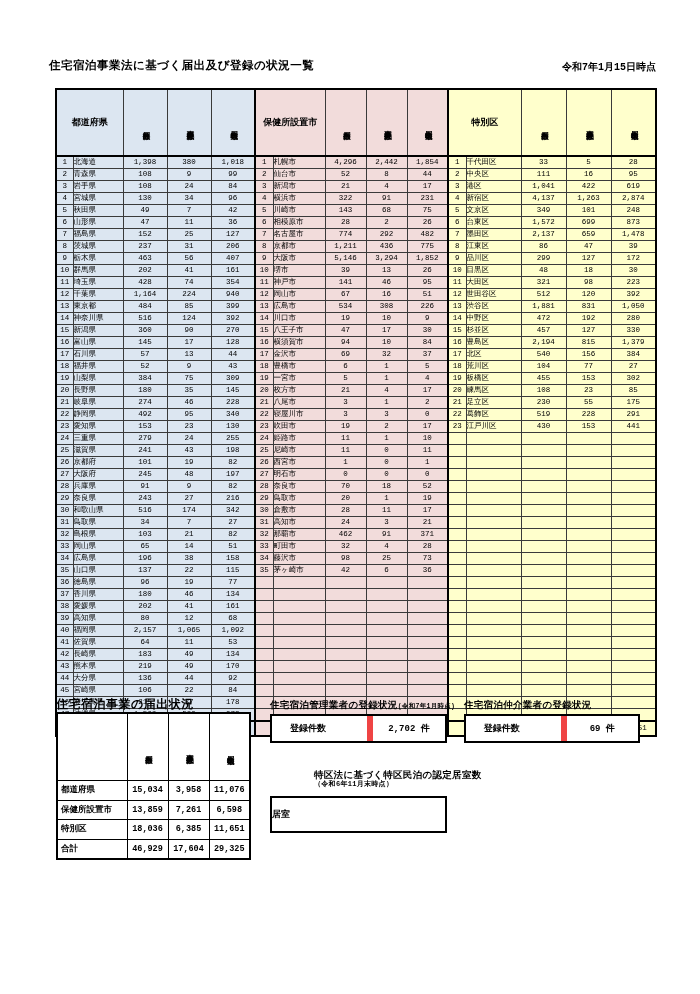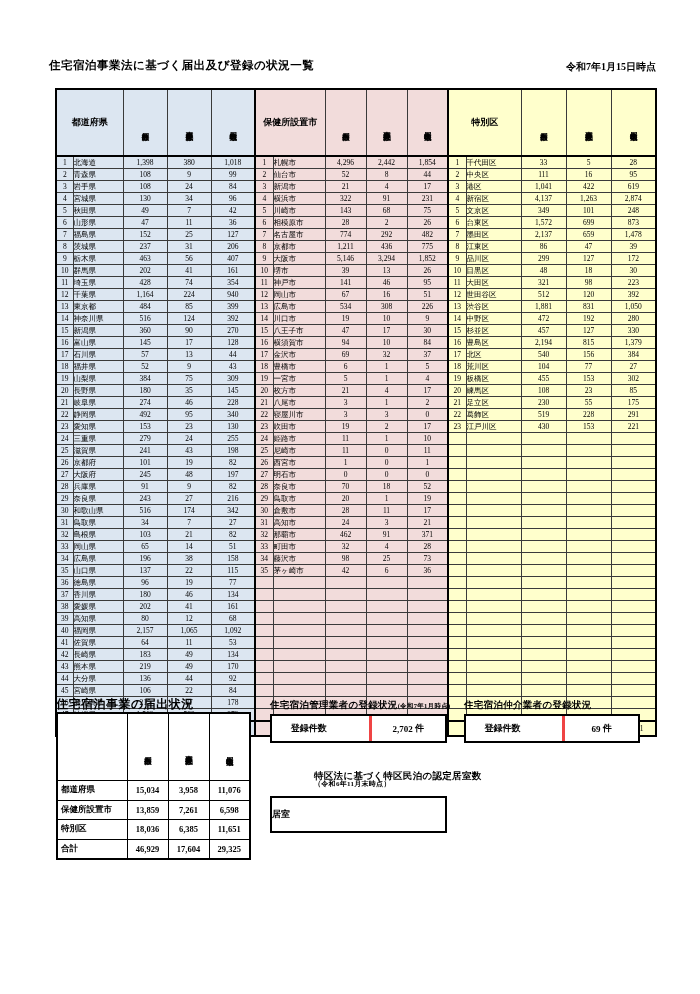--- a/index.html
+++ b/index.html
@@ -1,18 +1,18 @@
 <!DOCTYPE html>
 <html><head>
 <meta charset="utf-8">
 <style>
   html,body { margin:0; padding:0; background:#e8e8e8; }
   #page {
     position:relative; width:700px; height:994px; background:#ffffff;
-    font-family:Liberation Serif, serif; color:#000;
+    font-family:Liberation Mono, monospace; color:#000;
     margin:0 auto; overflow:hidden;
   }
   .main-title { position:absolute; left:49px; top:58px; font-size:11.5px; font-weight:bold; letter-spacing:0.5px; }
   .doc-date  { position:absolute; right:44px; top:60px; font-size:10px; font-weight:bold; }
 
   
   table.main { position:absolute; left:55px; top:88px; border-collapse:collapse; table-layout:fixed; border:2px solid #000; }
   table.main th, table.main td { border:1px solid #3a3a3a; padding:0; overflow:hidden; white-space:nowrap; }
   table.main thead th { height:65px; border-bottom:2px solid #000; vertical-align:middle; text-align:center; }
   table.main tbody tr { height:11px; }
@@ -40,21 +40,21 @@
       linear-gradient(to bottom right,
         transparent calc(50% - 0.7px), #000 calc(50% - 0.7px),
         #000 calc(50% + 0.7px), transparent calc(50% + 0.7px)); }
 
   
   .sec-title { position:absolute; font-size:9.5px; font-weight:bold; letter-spacing:0.3px; }
   .sec-note  { font-size:6.5px; font-weight:bold; }
   .mini { position:absolute; border:2px solid #000; display:flex; box-sizing:border-box; background:#fff;gap:23px; }
   .mini .cell { display:flex; align-items:center; justify-content:center; font-size:9px; font-weight:bold; }
   .mini .half { flex:1; }
-  .mini .half + .half { border-left:3px solid #ef4444; }
+  .mini .half + .half { border-left:6px solid #ef4444; }
   .tokku-note { font-size:7px; font-weight:bold; }
   .mini .tk-val { flex:1; }
   .mini .tk-unit { flex:0 0 48px; justify-content:flex-start;text-align:center; }
 </style>
 </head>
 <body>
 
 <div id="page">
 
   <div class="main-title">住宅宿泊事業法に基づく届出及び登録の状況一覧</div>
@@ -477,21 +477,21 @@
           <td class="pref val">130</td>
           <td class="city num sec-start">23</td>
           <td class="city name">吹田市</td>
           <td class="city val">19</td>
           <td class="city val">2</td>
           <td class="city val">17</td>
           <td class="ward num sec-start">23</td>
           <td class="ward name">江戸川区</td>
           <td class="ward val">430</td>
           <td class="ward val">153</td>
-          <td class="ward val">221</td>
+          <td class="ward val">441</td>
         </tr>
         <tr>
           <td class="pref num">24</td>
           <td class="pref name">三重県</td>
           <td class="pref val">279</td>
           <td class="pref val">24</td>
           <td class="pref val">255</td>
           <td class="city num sec-start">24</td>
           <td class="city name">姫路市</td>
           <td class="city val">11</td>

